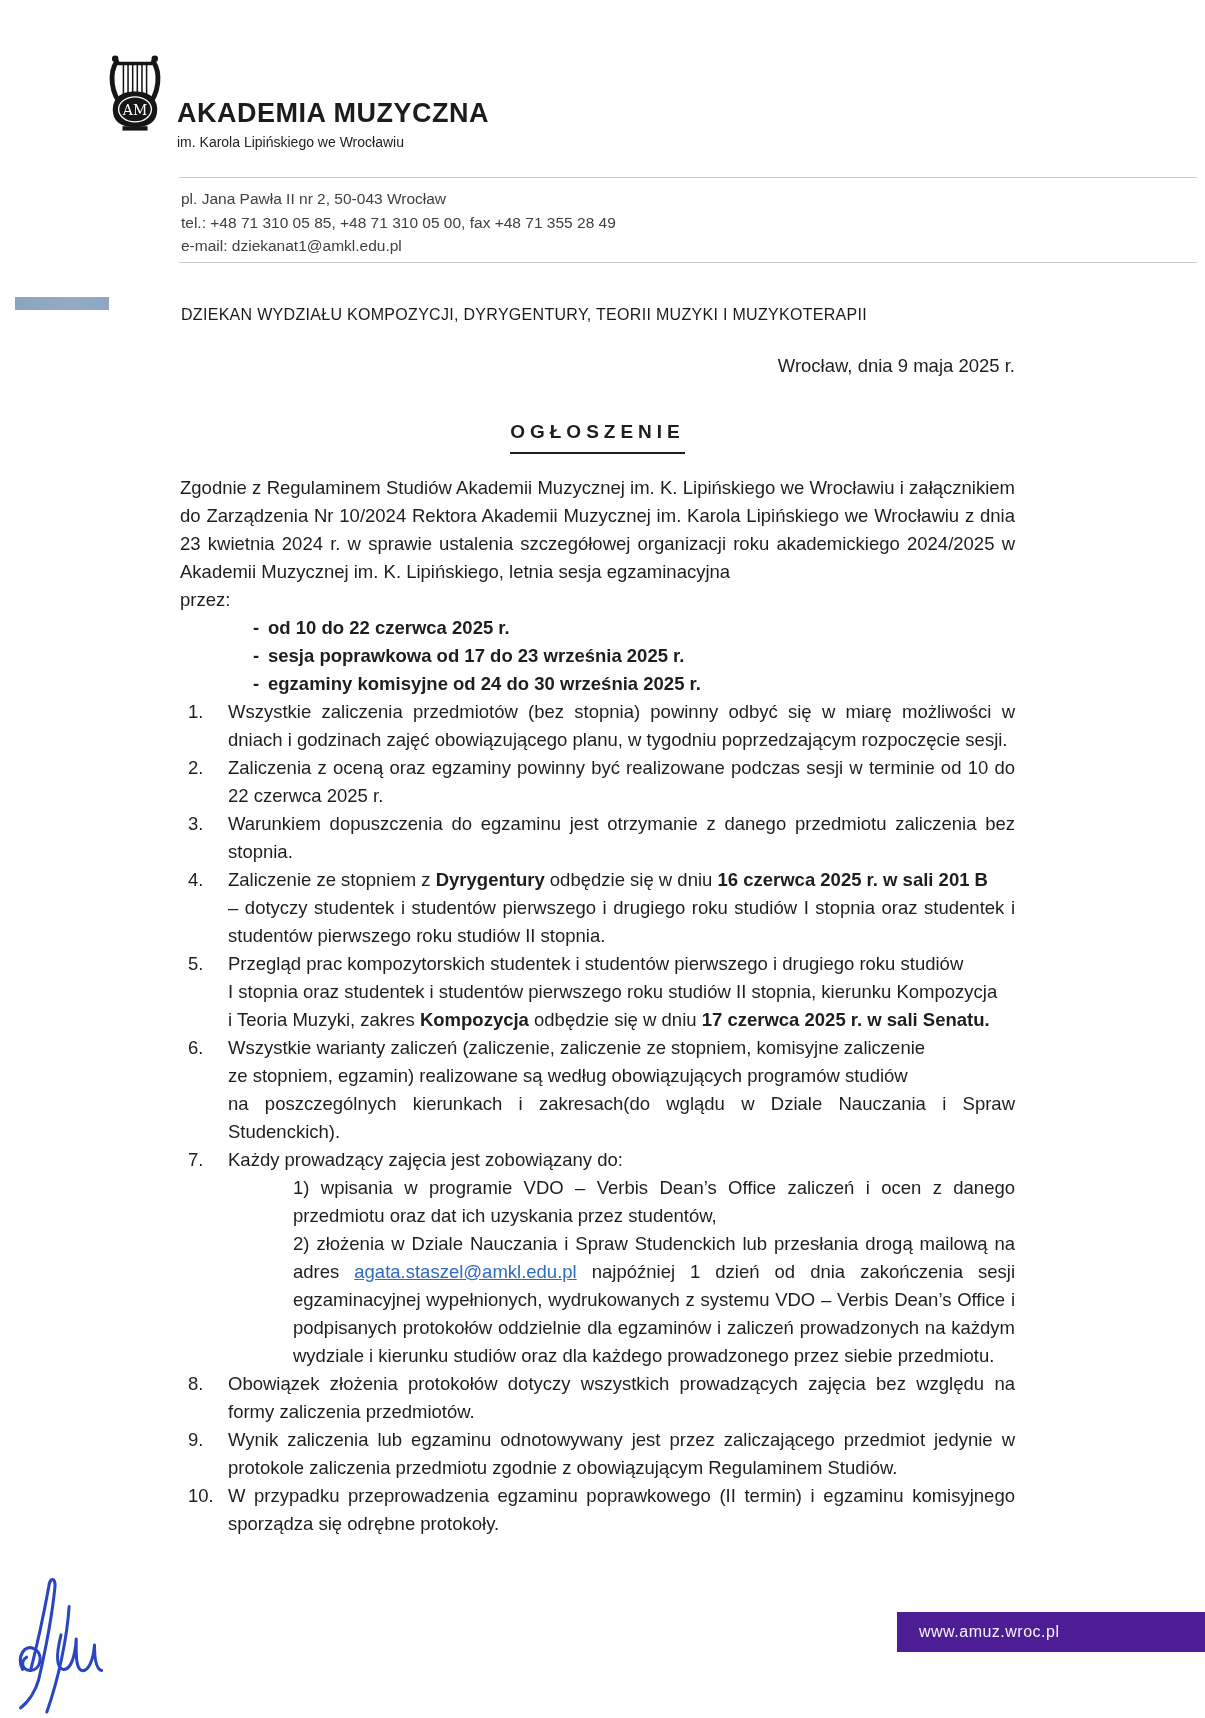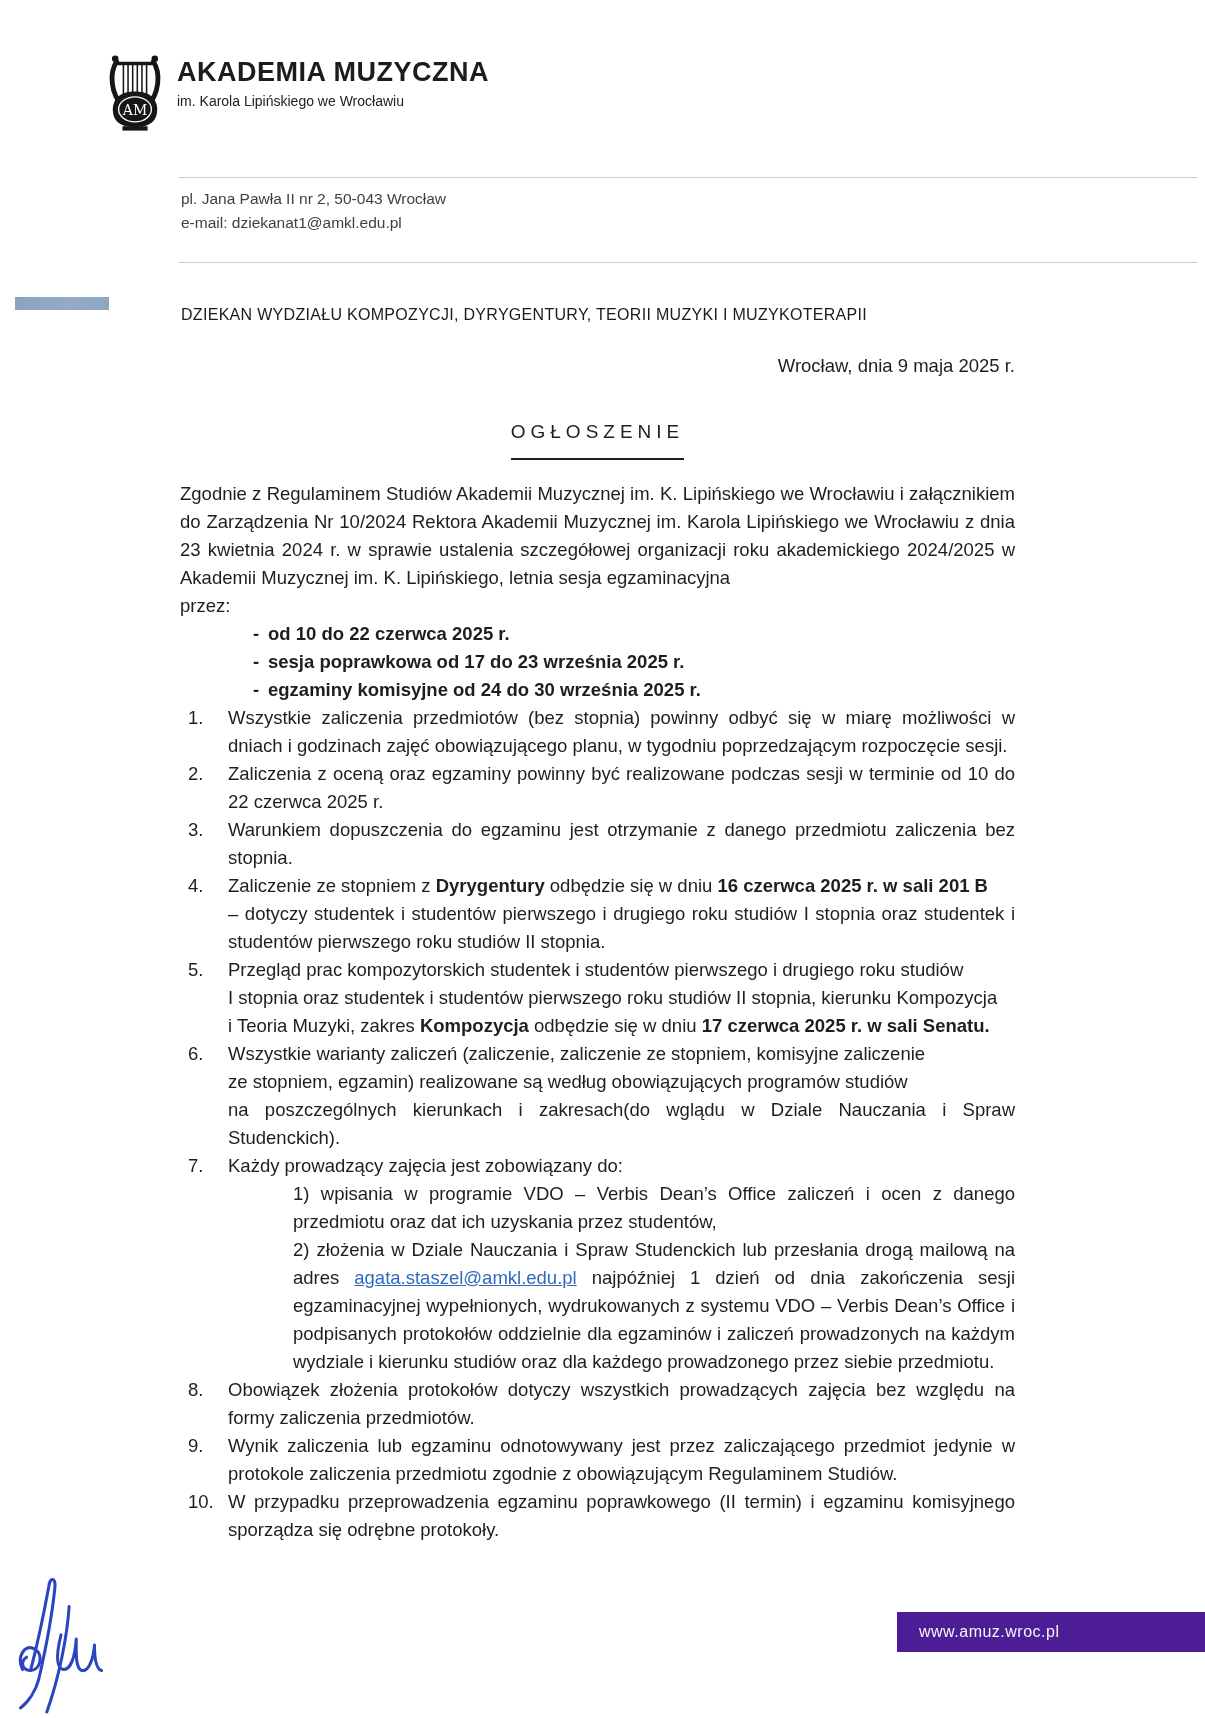--- a/index.html
+++ b/index.html
@@ -5,35 +5,35 @@
 <style>
   html,body{margin:0;padding:0;background:#e8e8e8;}
   .page{
     position:relative;width:1205px;height:1718px;margin:0 auto;
     background:#ffffff;overflow:hidden;
     font-family:"Liberation Sans",sans-serif;color:#1e1e1e;
   }
   
   .logo-icon{position:absolute;left:106px;top:50px;width:58px;height:83px;}
   .brand{position:absolute;left:177px;top:56px;}
-  .brand-name{font-size:27px;font-weight:600;letter-spacing:.5px;color:#1c1c1c;line-height:32px;}
+  .brand-name{font-size:27px;font-weight:600;letter-spacing:.5px;color:#1c1c1c;line-height:32px;margin-top:41px;}
   .brand-sub{font-size:14px;font-weight:400;color:#222;line-height:24px;margin-top:1px;}
   .rule-line{position:absolute;left:179px;width:1018px;height:1px;background:#c3cdd6;}
   .rule-top{top:177px;}
   .rule-bottom{top:262px;}
   .contact{position:absolute;left:181px;top:187px;font-size:15.5px;line-height:23.5px;color:#404040;}
   .accent-bar{position:absolute;left:15px;top:297px;width:94px;height:13px;
     background:linear-gradient(90deg,#8aa4c0,#93abc5 60%,#8da7c2);}
   .dean-title{position:absolute;left:181px;top:306px;font-size:16px;letter-spacing:.3px;color:#1b1b1b;white-space:nowrap;}
   
   .main{position:absolute;left:180px;top:352px;width:835px;font-size:18.5px;line-height:28px;}
   .dateline{text-align:right;}
   .heading-row{text-align:center;margin-top:38px;}
-  .heading{display:inline-block;font-weight:normal;font-size:19px;letter-spacing:5px;
-    border-bottom:2px solid #1e1e1e;padding-bottom:12px;}
+  .heading{display:inline-block;font-weight:bold;font-size:19px;letter-spacing:5px;
+    border-bottom:2px solid #1e1e1e;padding-bottom:6px;}
   .intro{margin-top:20px;text-align:justify;}
   .intro-tail{text-align:left;}
   .session-list{list-style:none;margin:0;padding:0;}
   .session-list li{position:relative;padding-left:88px;font-weight:bold;}
   .session-list .dash{position:absolute;left:73px;font-weight:bold;}
   .rules-list{list-style:none;margin:0;padding:0;}
   .rule-item{position:relative;padding-left:48px;}
   .rule-num{position:absolute;left:8px;top:0;}
   .rule-par{text-align:justify;}
   .rule-par.sub{margin-left:65px;}
@@ -71,20 +71,21 @@
     <text x="30" y="67" text-anchor="middle" font-family="DejaVu Serif, serif" font-size="14.5" fill="#ffffff">AM</text>
   </svg>
   <div class="brand">
     <div class="brand-name">AKADEMIA MUZYCZNA</div>
     <div class="brand-sub">im. Karola Lipińskiego we Wrocławiu</div>
   </div>
 
   <div class="rule-line rule-top"></div>
   <div class="contact">
     <div>pl. Jana Pawła II nr 2, 50-043 Wrocław</div>
+    <div>tel.: +48 71 310 05 85, +48 71 310 05 00,  fax +48 71 355 28 49</div>
     <div>e-mail: dziekanat1@amkl.edu.pl</div>
   </div>
   <div class="rule-line rule-bottom"></div>
 
   <div class="accent-bar"></div>
   <div class="dean-title">DZIEKAN WYDZIAŁU KOMPOZYCJI, DYRYGENTURY, TEORII MUZYKI I MUZYKOTERAPII</div>
 
   <div class="main">
     <div class="dateline">Wrocław, dnia 9 maja 2025 r.</div>
 

